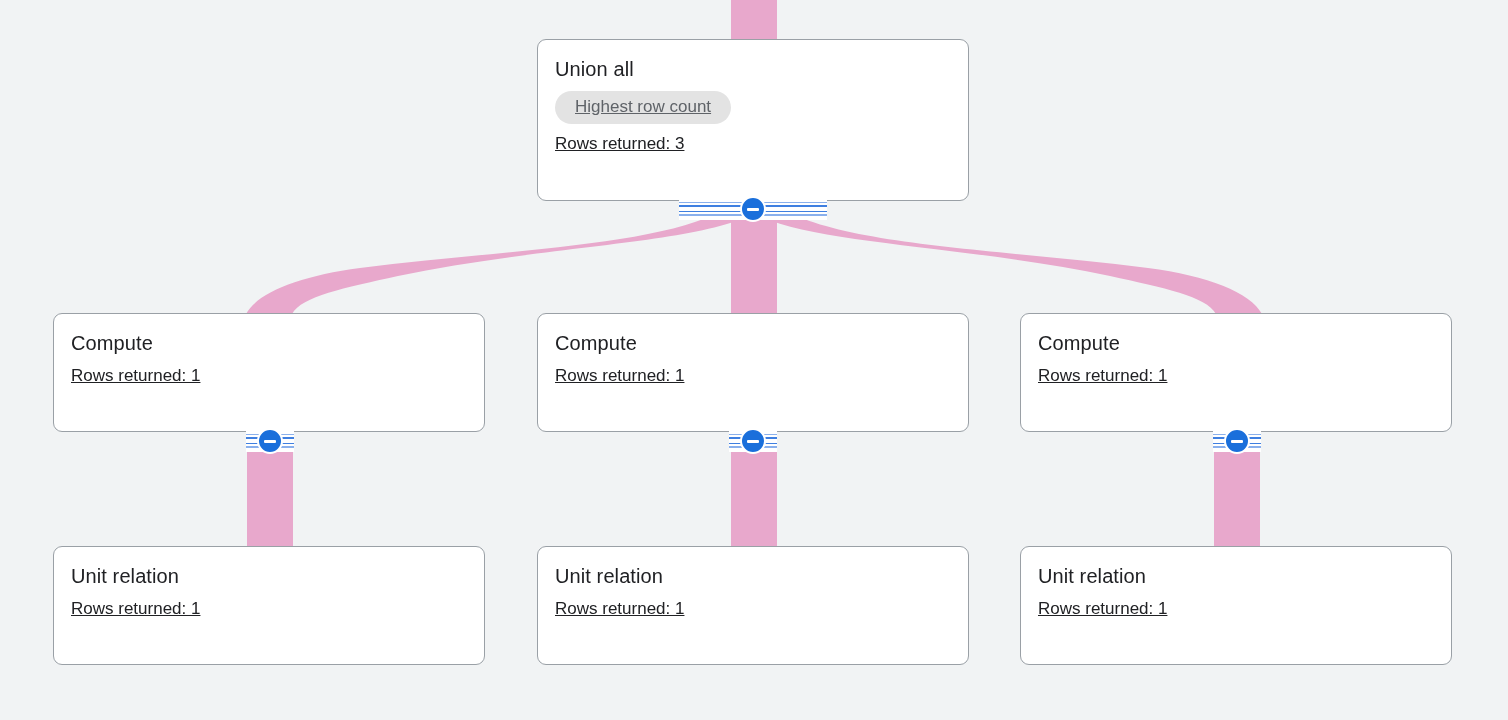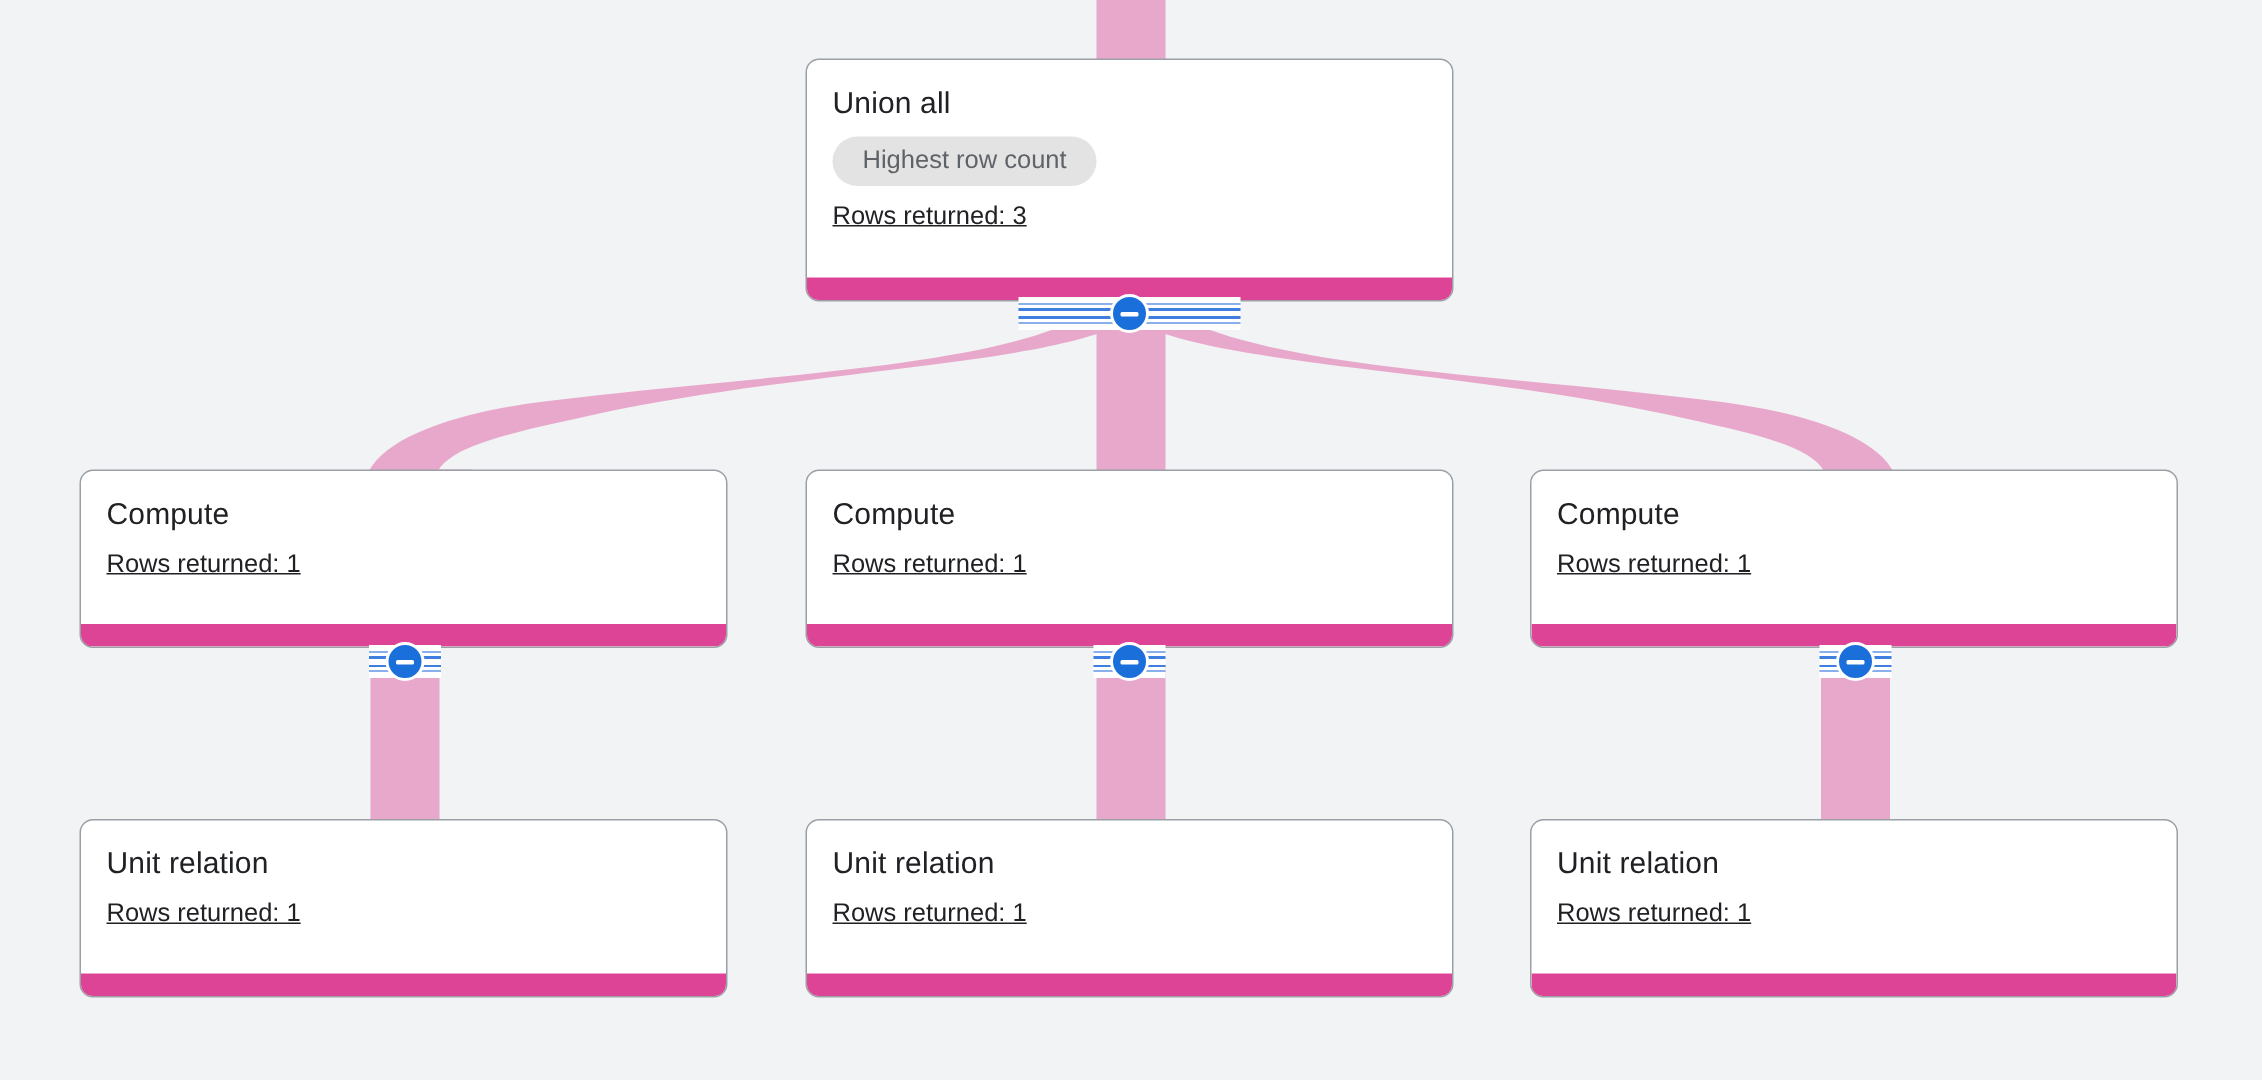--- a/index.html
+++ b/index.html
@@ -35,21 +35,21 @@
 
   .node-card {
     position: absolute;
     z-index: 3;
     box-sizing: border-box;
     background: #ffffff;
     border: 1px solid #9aa0a6;
     border-radius: 9px;
     overflow: hidden;
     display: flex;
-    flex-direction: column;
+    flex-direction: row;
   }
   .node-body {
     flex: 1 1 auto;
     padding: 16px 17px 0 17px;
     box-sizing: border-box;
   }
   .node-title {
     font-size: 20px;
     line-height: 26px;
     color: #202124;
@@ -59,20 +59,21 @@
   .node-badge {
     display: inline-block;
     margin-top: 9px;
     padding: 6px 20px 7px 20px;
     background: #e3e3e3;
     color: #5f6368;
     border-radius: 20px;
     font-size: 17px;
     line-height: 20px;
     white-space: nowrap;
+    text-decoration: underline;
   }
   .node-rows {
     margin-top: 9px;
     font-size: 17px;
     line-height: 22px;
     color: #202124;
     white-space: nowrap;
     text-decoration: underline;
   }
   .node-footer {

